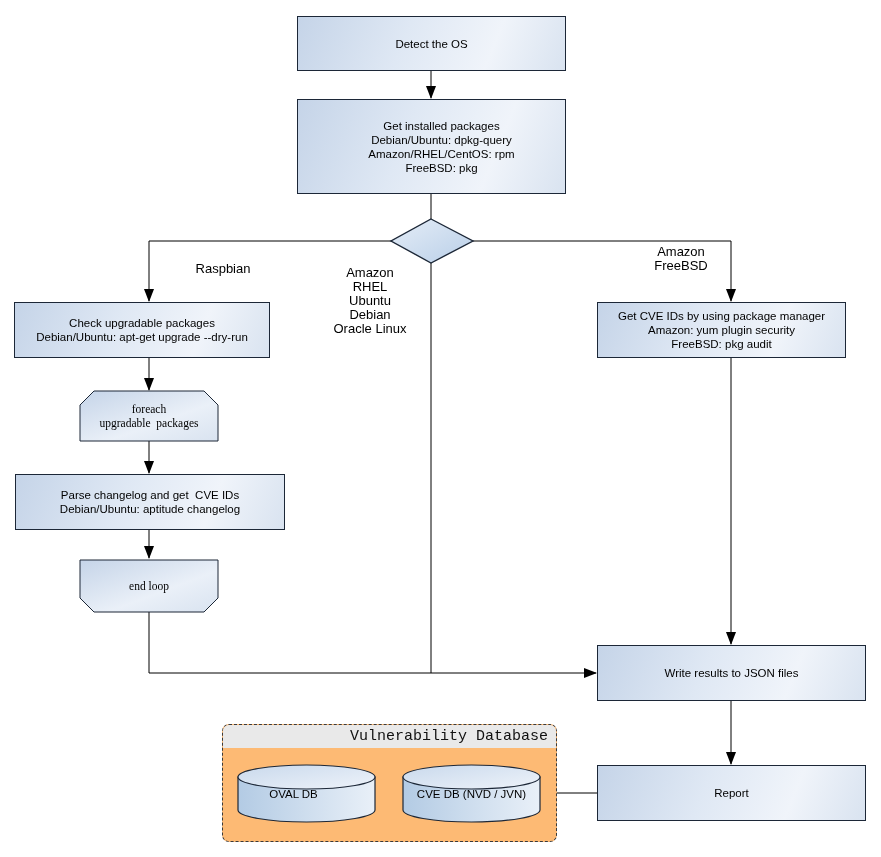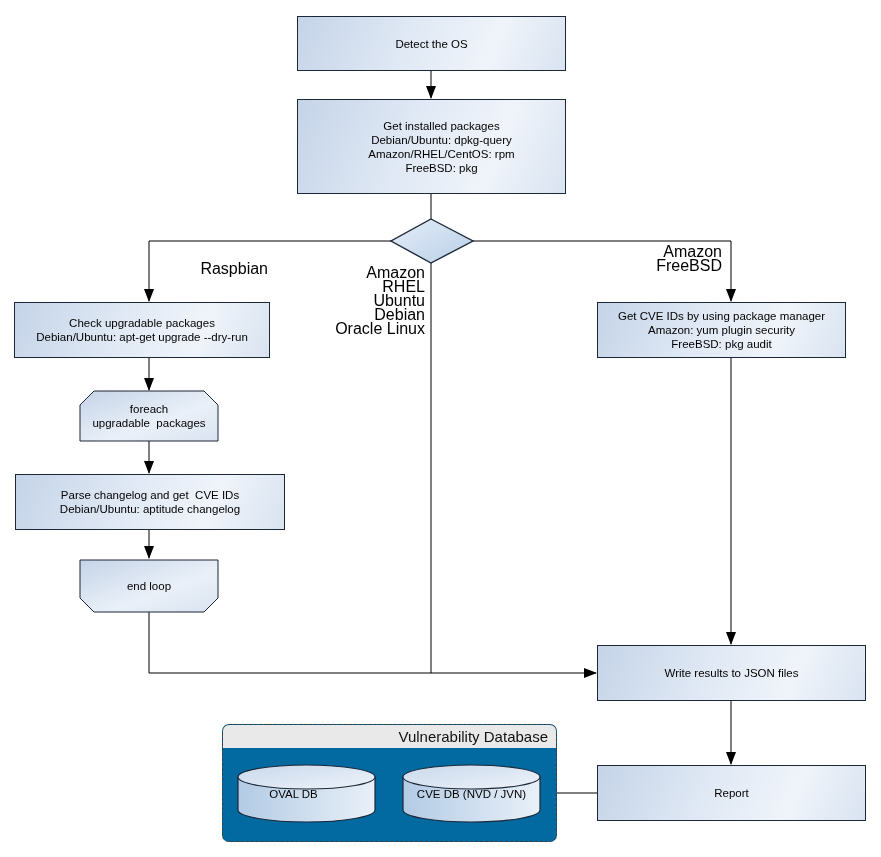--- a/index.html
+++ b/index.html
@@ -11,29 +11,29 @@
   .node{
     position:absolute;z-index:2;box-sizing:border-box;
     display:flex;flex-direction:column;justify-content:center;align-items:center;
     border:1px solid #1c2737;
     background:linear-gradient(112deg,#c5d4e8 0%,#dfe8f4 40%,#f0f4fa 72%,#d9e3f0 100%);
     font-size:11.5px;line-height:14px;text-align:center;
   }
   .shape-text{
     position:absolute;z-index:3;box-sizing:border-box;background:transparent;border:none;
     display:flex;flex-direction:column;justify-content:center;align-items:center;
-    font-size:11.5px;line-height:14px;text-align:center;
+    font-size:11.5px;line-height:14px;text-align:center;font-family:Liberation Serif, serif;
   }
-  .nl{white-space:pre-wrap;text-align:right;}
+  .nl{white-space:pre-wrap;}
   .edge-label{
-    position:absolute;z-index:2;font-size:16px;line-height:14px;text-align:center;
+    position:absolute;z-index:2;font-size:13px;line-height:14px;text-align:center;
   }
   .group{
     position:absolute;z-index:0;box-sizing:border-box;
-    border:1px dashed #3a3a3a;border-radius:7px;background:#0369a1;
+    border:1px dashed #3a3a3a;border-radius:7px;background:#fdba74;font-family:Liberation Mono, monospace;
   }
   .group-header{
     box-sizing:border-box;height:23px;background:#e9e9e9;
     border-radius:6px 6px 0 0;
     display:flex;align-items:center;justify-content:flex-end;
     padding:0 8px 0 0;
   }
   .group-title{font-size:15px;color:#111;}
   .cyl-label{
     position:absolute;z-index:3;font-size:11.5px;line-height:14px;text-align:center;

